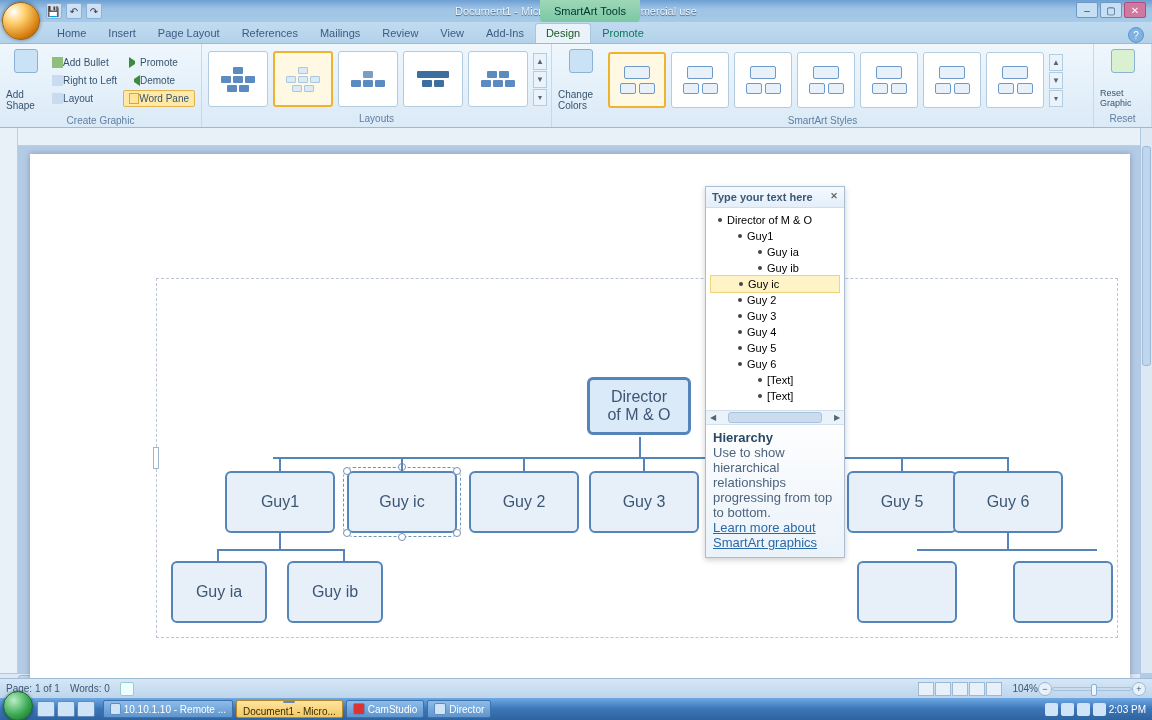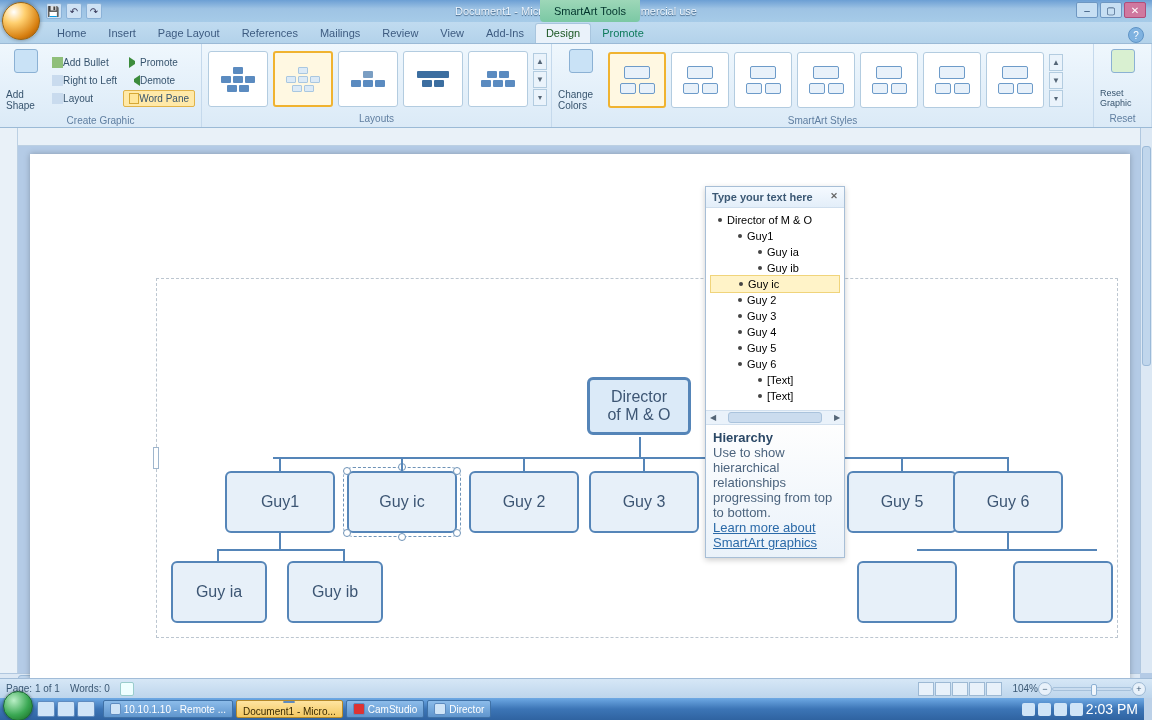--- a/index.html
+++ b/index.html
@@ -98,28 +98,28 @@
   .statusbar{position:absolute;left:0;right:0;bottom:22px;height:20px;background:linear-gradient(#d6e7f6,#bdd5ec);border-top:1px solid #a1bcd8;display:flex;align-items:center;font-size:10px;color:#3b5874;padding:0 6px;gap:10px;}
   .statusbar .spacer{flex:1;}
   .views{display:flex;gap:1px;}
   .views span{width:16px;height:14px;border:1px solid #9db9d4;background:#e8f1fa;}
   .zoom{display:flex;align-items:center;}
   .zoom .track{width:80px;height:4px;background:#c9dcef;border:1px solid #a6c1db;border-radius:2px;position:relative;}
   .zoom .knob{position:absolute;left:38px;top:-4px;width:6px;height:12px;background:#f0f6fc;border:1px solid #8cb0d3;border-radius:2px;}
   .zbtn{width:14px;height:14px;border:1px solid #9db9d4;background:#e8f1fa;border-radius:50%;display:flex;align-items:center;justify-content:center;font-size:9px;}
 
   
-  .taskbar{position:absolute;left:0;right:8px;bottom:0;height:22px;background:linear-gradient(#6ea9e4,#3c75b6 50%,#2f63a1);display:flex;align-items:center;font-size:10px;color:#fff;}
+  .taskbar{position:absolute;left:0;right:0;bottom:0;height:22px;background:linear-gradient(#6ea9e4,#3c75b6 50%,#2f63a1);display:flex;align-items:center;font-size:10px;color:#fff;}
   .start{width:30px;height:30px;border-radius:50%;background:radial-gradient(circle at 35% 30%,#b9efc6,#3aa853 55%,#15621e);margin:-6px 4px 0 3px;border:1px solid #1c6a34;box-shadow:0 0 3px rgba(0,0,0,.5);position:relative;z-index:5;}
   .tb-icn{width:18px;height:16px;background:#cfe4f7;border:1px solid #5f8cc0;border-radius:2px;margin-right:2px;}
   .tb-btn{height:18px;padding:0 6px;background:linear-gradient(#8cbcea,#5f95cd);border:1px solid #3f71a6;border-radius:2px;margin-right:3px;display:flex;align-items:center;gap:3px;max-width:130px;overflow:hidden;white-space:nowrap;}
   .tb-btn.act{background:linear-gradient(#ffe4a0,#f2c862);border-color:#b58a2b;color:#3a2a00;flex-direction:column;}
   .tray{margin-left:auto;display:flex;align-items:center;gap:3px;padding-right:6px;}
   .tray .ic{width:13px;height:13px;background:#cfe4f7;border-radius:2px;}
-  .tray .time{font-size:14px;color:#fff;}
+  .tray .time{font-size:10px;color:#fff;}
 
   
   .clr-grad{background:linear-gradient(135deg,#f48,#4af,#4f8);}
 </style>
 </head>
 <body>
 
 <div class="orb"></div>
 <div class="titlebar">
   <div class="qat">

